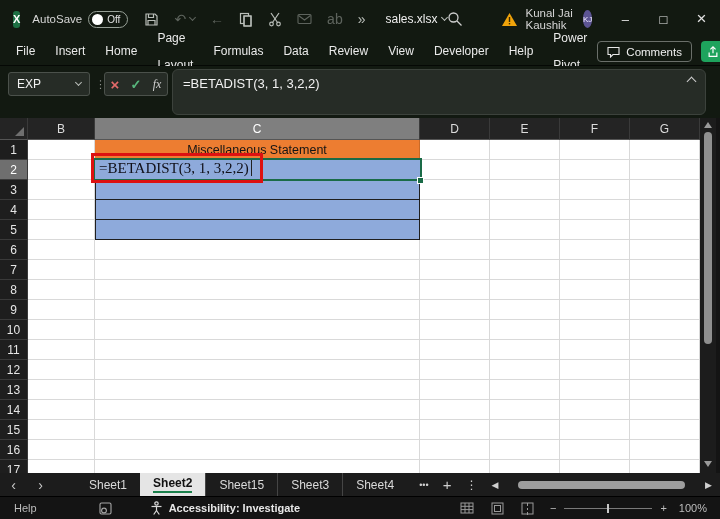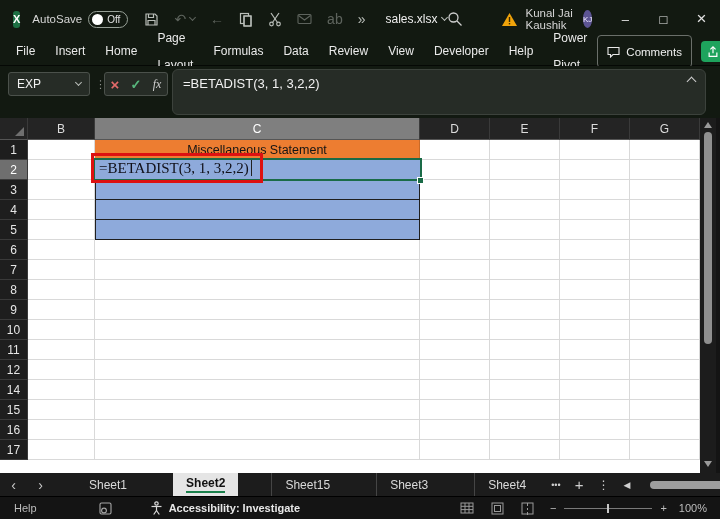--- a/index.html
+++ b/index.html
@@ -29,21 +29,21 @@
   .winbtn { width:38px; height:38px; display:flex; align-items:center; justify-content:center;
     color:#e3e3e3; font-size:13px; }
   .winbtn.close { font-size:17px; }
 
   
   .ribbon { position:absolute; left:0; top:38px; width:720px; height:28px; background:#121911;
     display:flex; align-items:center; border-bottom:1px solid #050805; }
   .rtabs { display:flex; align-items:center; margin-left:6px; }
   .rtab { padding:0 10px; color:#eaeaea; font-size:12px; line-height:27px; cursor:default; }
   .rspacer { flex:1; }
-  .comments-btn { display:flex; align-items:center; gap:6px; height:33px; padding:0 9px;
+  .comments-btn { display:flex; align-items:center; gap:6px; height:21px; padding:0 9px;
     border:1px solid #6a6f6a; border-radius:4px; color:#f0f0f0; font-size:11.5px; margin-right:9px; }
   .share-btn { display:flex; align-items:center; height:21px; padding:0 6px; background:#1ea35d;
     border-radius:4px; margin-right:12px; gap:4px; }
 
   
   .fbar { position:absolute; left:0; top:66px; width:720px; height:52px; background:#121911; }
   .namebox { position:absolute; left:8px; top:6px; width:82px; height:24px; background:#262c26;
     border:1px solid #4b514b; border-radius:3px; display:flex; align-items:center; padding:0 8px;
     color:#f2f2f2; font-size:12px; }
   .namebox .chev { margin-left:auto; }
@@ -93,21 +93,21 @@
     border-bottom:6px solid #9a9a9a; }
   .arrow-down { bottom:6px; border-left:4px solid transparent; border-right:4px solid transparent;
     border-top:6px solid #9a9a9a; }
   .vthumb { position:absolute; left:4px; top:14px; width:8px; height:212px; background:#8f8f8f; border-radius:4px; }
   .edge-strip { position:absolute; left:716px; top:118px; width:4px; height:355px; background:#141414; }
 
   
   .sheetbar { position:absolute; left:0; top:473px; width:720px; height:23px; background:#1c1c1c;
     display:flex; align-items:center; color:#cfcfcf; }
   .snav { width:27px; text-align:center; font-size:14px; color:#c9c9c9; }
-  .stabs { display:flex; align-items:stretch; height:23px; margin-left:22px;gap:33px; }
+  .stabs { display:flex; align-items:stretch; height:23px; margin-left:22px; }
   .stab { display:flex; align-items:center; padding:0 13px; font-size:12px; color:#dadada;
     border-left:1px solid #454545; }
   .stab:first-child { border-left:none; }
   .stab.active { background:#e5e5e5; border-left:none; }
   .stab.active span { color:#111; font-weight:700; border-bottom:2px solid #1a7f4b; padding-bottom:1px; }
   .smisc { display:flex; align-items:center; gap:14px; margin-left:12px; font-size:12px; color:#cfcfcf; }
   .smisc .plus { font-size:15px; }
   .hscroll-left { margin-left:14px; font-size:9px; color:#cfcfcf; }
   .hscroll-track { flex:1; height:23px; position:relative; margin:0 6px; }
   .hthumb { position:absolute; left:14px; top:8px; width:167px; height:8px; background:#9e9e9e; border-radius:4px; }
@@ -364,20 +364,29 @@
           <div class="rhead">11</div>
           <div class="cell" style="width: 67px;"></div>
           <div class="cell" style="width: 325px;"></div>
           <div class="cell" style="width: 70px;"></div>
           <div class="cell" style="width: 70px;"></div>
           <div class="cell" style="width: 70px;"></div>
           <div class="cell" style="width: 70px;"></div>
         </div>
         <div class="grow">
           <div class="rhead">12</div>
+          <div class="cell" style="width: 67px;"></div>
+          <div class="cell" style="width: 325px;"></div>
+          <div class="cell" style="width: 70px;"></div>
+          <div class="cell" style="width: 70px;"></div>
+          <div class="cell" style="width: 70px;"></div>
+          <div class="cell" style="width: 70px;"></div>
+        </div>
+        <div class="grow">
+          <div class="rhead">13</div>
           <div class="cell" style="width: 67px;"></div>
           <div class="cell" style="width: 325px;"></div>
           <div class="cell" style="width: 70px;"></div>
           <div class="cell" style="width: 70px;"></div>
           <div class="cell" style="width: 70px;"></div>
           <div class="cell" style="width: 70px;"></div>
         </div>
         <div class="grow">
           <div class="rhead">14</div>
           <div class="cell" style="width: 67px;"></div>

